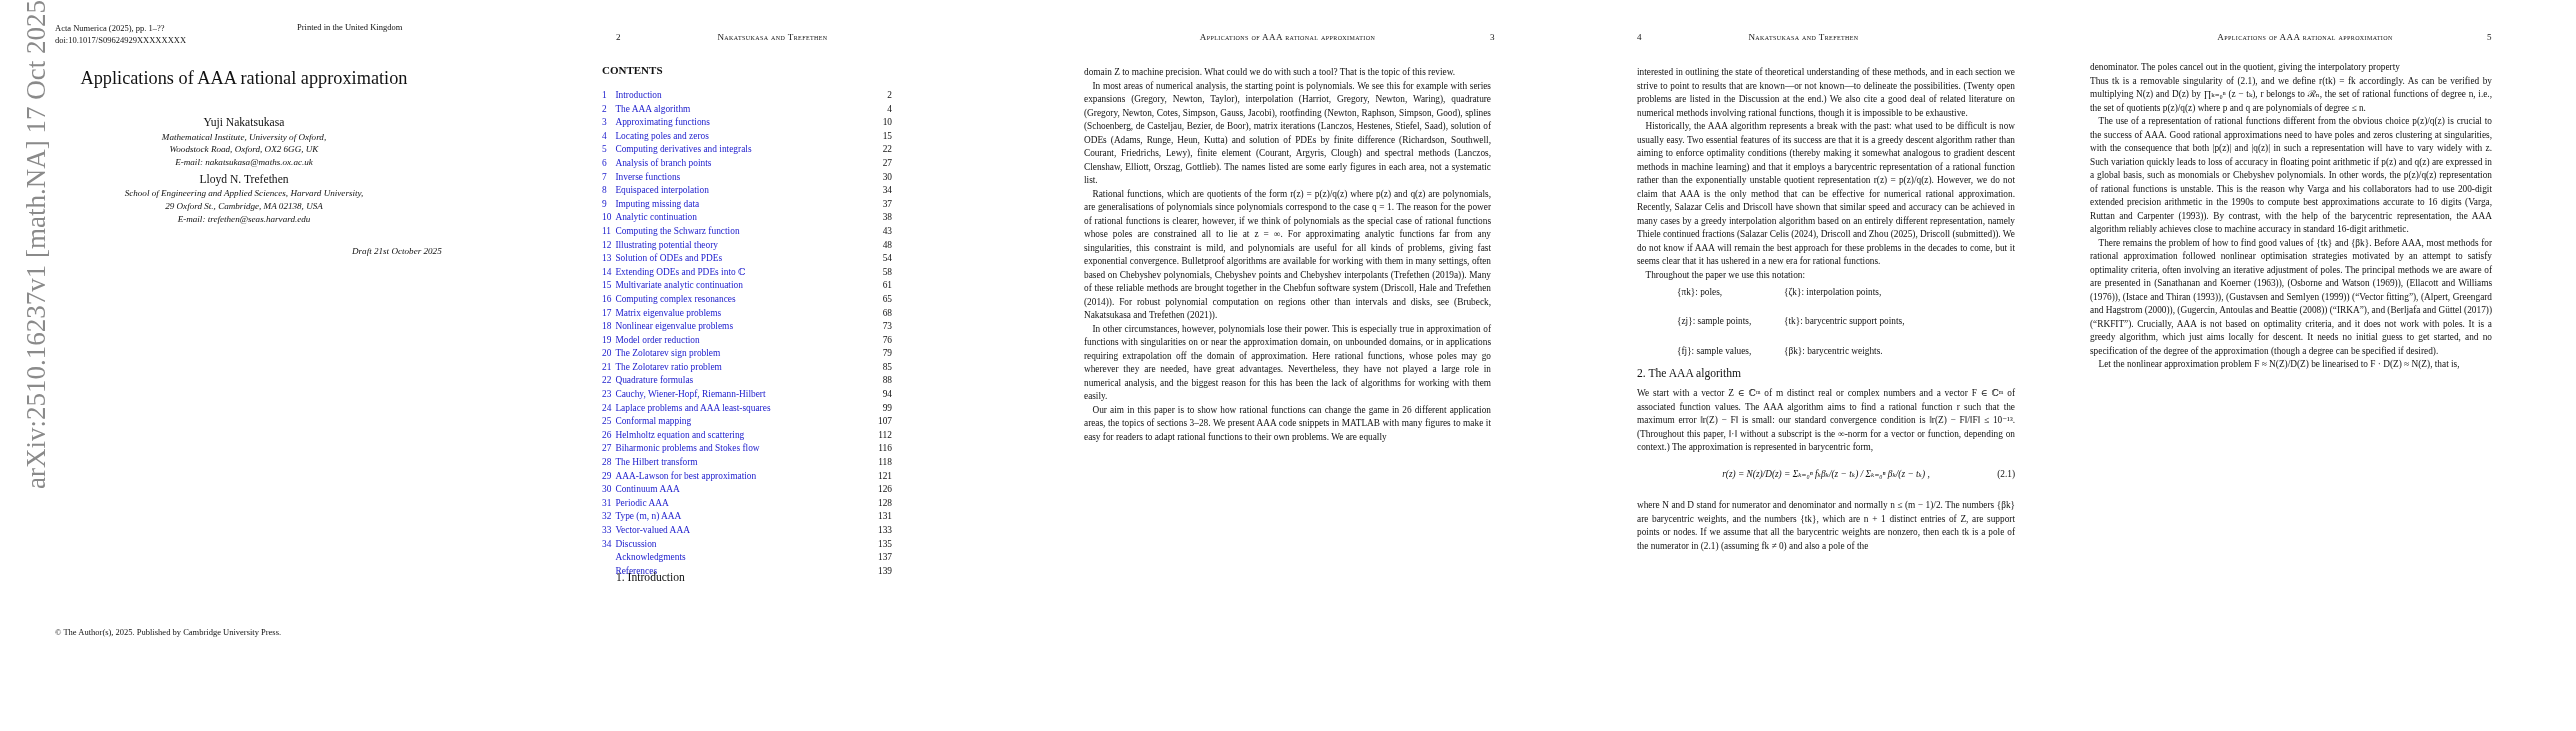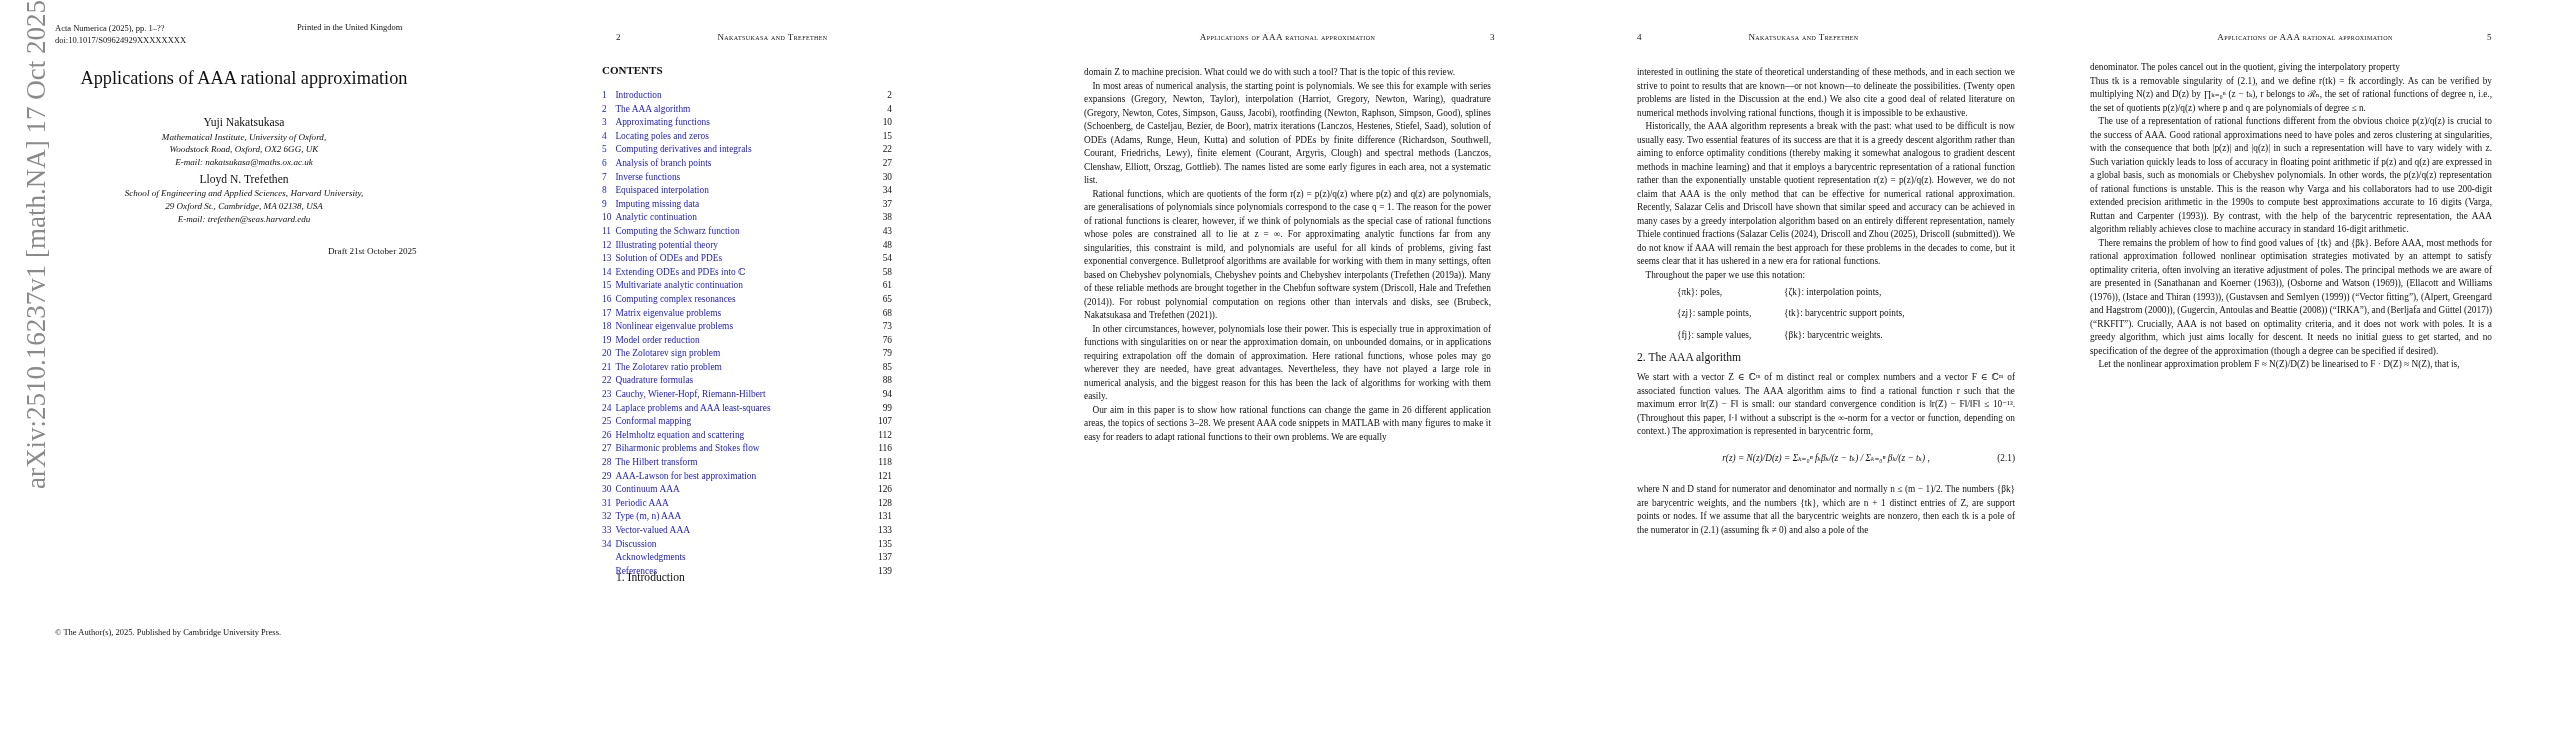--- a/index.html
+++ b/index.html
@@ -17,38 +17,38 @@
   .col p { margin:0; text-indent:8.5px; }
   .col p.noind { text-indent:0; }
   .sec-title { font-weight:normal; font-size:11.6px; margin:8.5px 0 7.3px 0; text-indent:0; }
   
   .journal { position:absolute; left:55px; top:22px; font-size:8.5px; line-height:12.2px; }
   .printed { position:absolute; left:297px; top:22px; font-size:8.5px; }
   .title { position:absolute; left:55px; width:378px; top:68px; text-align:center; font-size:18.3px; line-height:21px; }
   .authors { position:absolute; left:55px; width:378px; top:116px; text-align:center; font-size:9.1px; line-height:12.8px; }
   .authors .name { font-size:11.6px; line-height:14.6px; }
   .authors .aff { font-style:italic; }
-  .draft { position:absolute; left:328px; top:246px; font-size:9.1px; }
+  .draft { position:absolute; left:352px; top:246px; font-size:9.1px; font-style:italic; }
   .abstract { position:absolute; left:67px; width:354px; top:528px; font-size:9px; line-height:11.6px; text-align:justify; }
   .copyright { position:absolute; left:55px; top:627px; font-size:8.5px; }
   .arxiv { position:absolute; left:6.1px; top:0; width:29px; height:530px; }
   .arxiv span { position:absolute; left:-238px; top:253px; width:537px; transform:rotate(-90deg);
                 font-family:"Liberation Serif",serif; font-size:27px; color:#8a8a8a; white-space:nowrap; text-align:right; }
   
   .contents-h { position:absolute; left:58px; top:64px; font-size:11px; font-weight:bold; }
   .toc { position:absolute; left:58px; top:89px; width:290px; font-size:9.4px; line-height:13.6px; }
   .toc .row { display:flex; justify-content:space-between; }
   .toc .num { display:inline-block; width:13.4px; color:#1a1acc; }
   .toc .lbl { color:#1a1acc; }
   .toc .pg { color:#111; }
   
   .eq { position:relative; height:32px; margin:6.1px 0; text-indent:0; }
   .eq .body { position:absolute; left:0; right:0; text-align:center; top:7.3px; font-style:italic; }
   .eq .tag { position:absolute; right:0; top:7.3px; font-style:normal; }
-  .notation { margin:3.7px 0 4.9px 40px; display:grid; grid-template-columns:107px 140px; row-gap:8px; text-indent:0;font-family:Liberation Serif, serif; }
+  .notation { margin:3.7px 0 4.9px 40px; display:grid; grid-template-columns:107px 140px; row-gap:16px; text-indent:0;font-family:Liberation Serif, serif; }
 </style>
 </head>
 <body>
 
 <div class="page p1">
   <div class="arxiv">
       <span>arXiv:2510.16237v1  [math.NA]  17 Oct 2025</span>
     </div>
   <div class="journal">
     <div>Acta Numerica (2025),  pp. 1–??</div>

